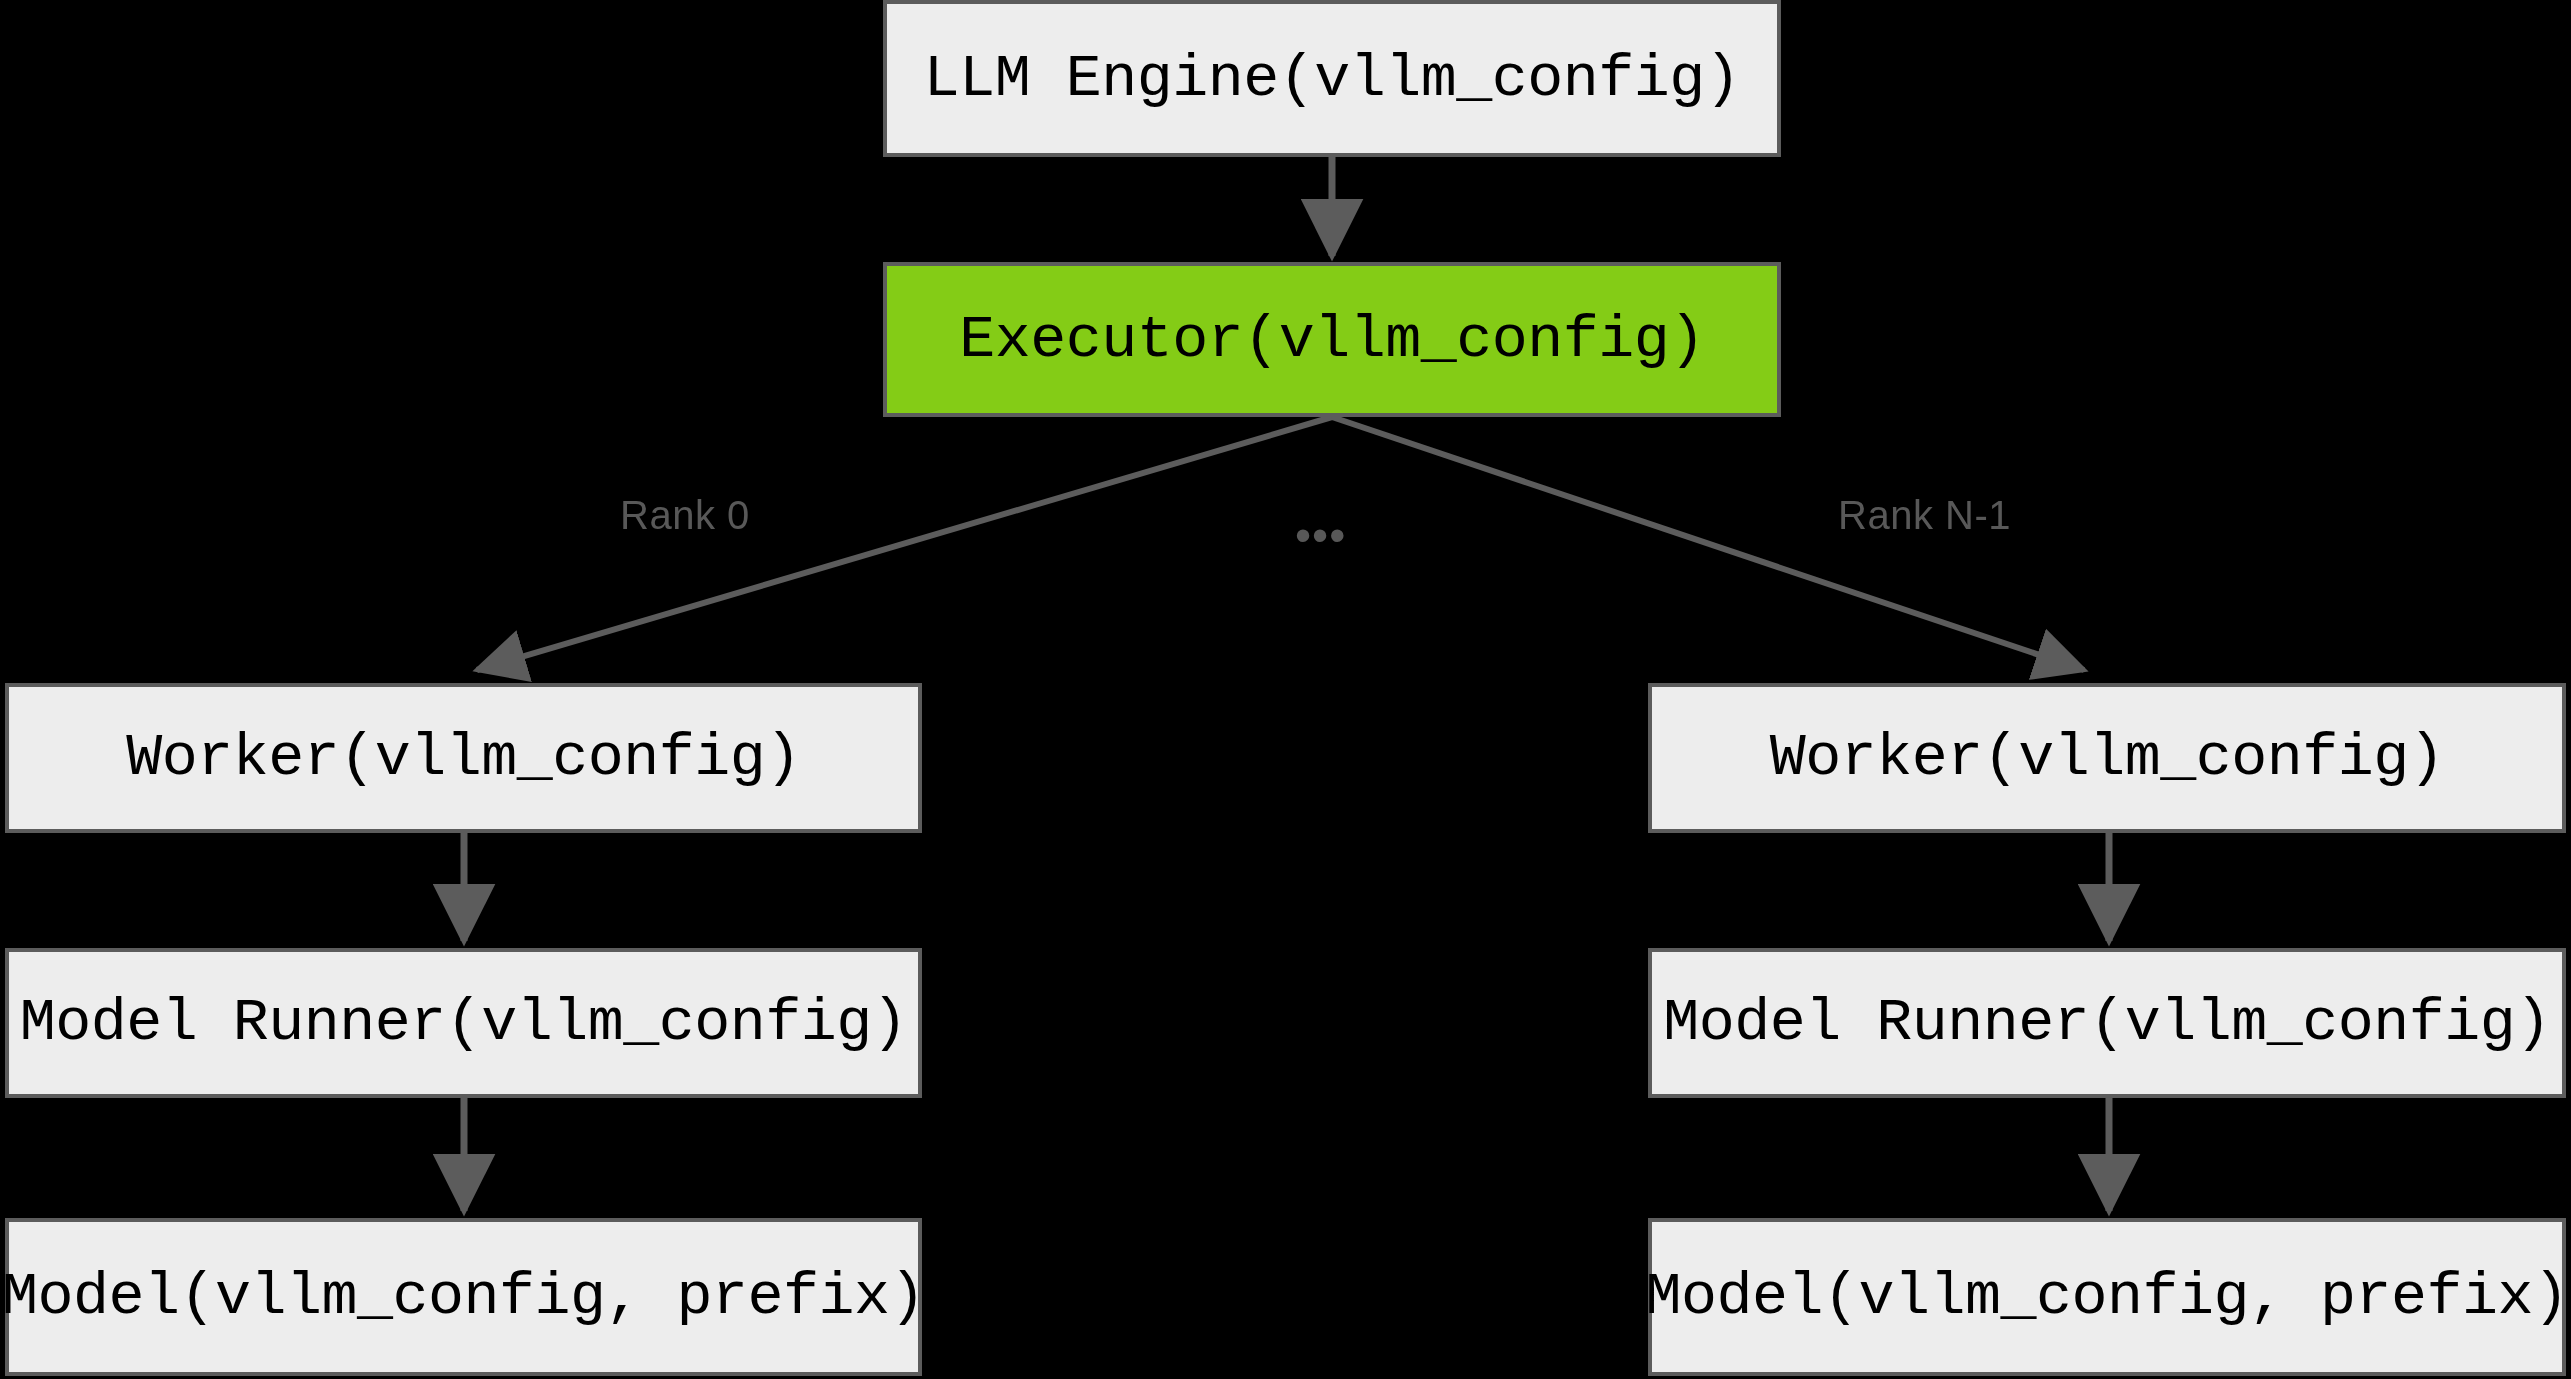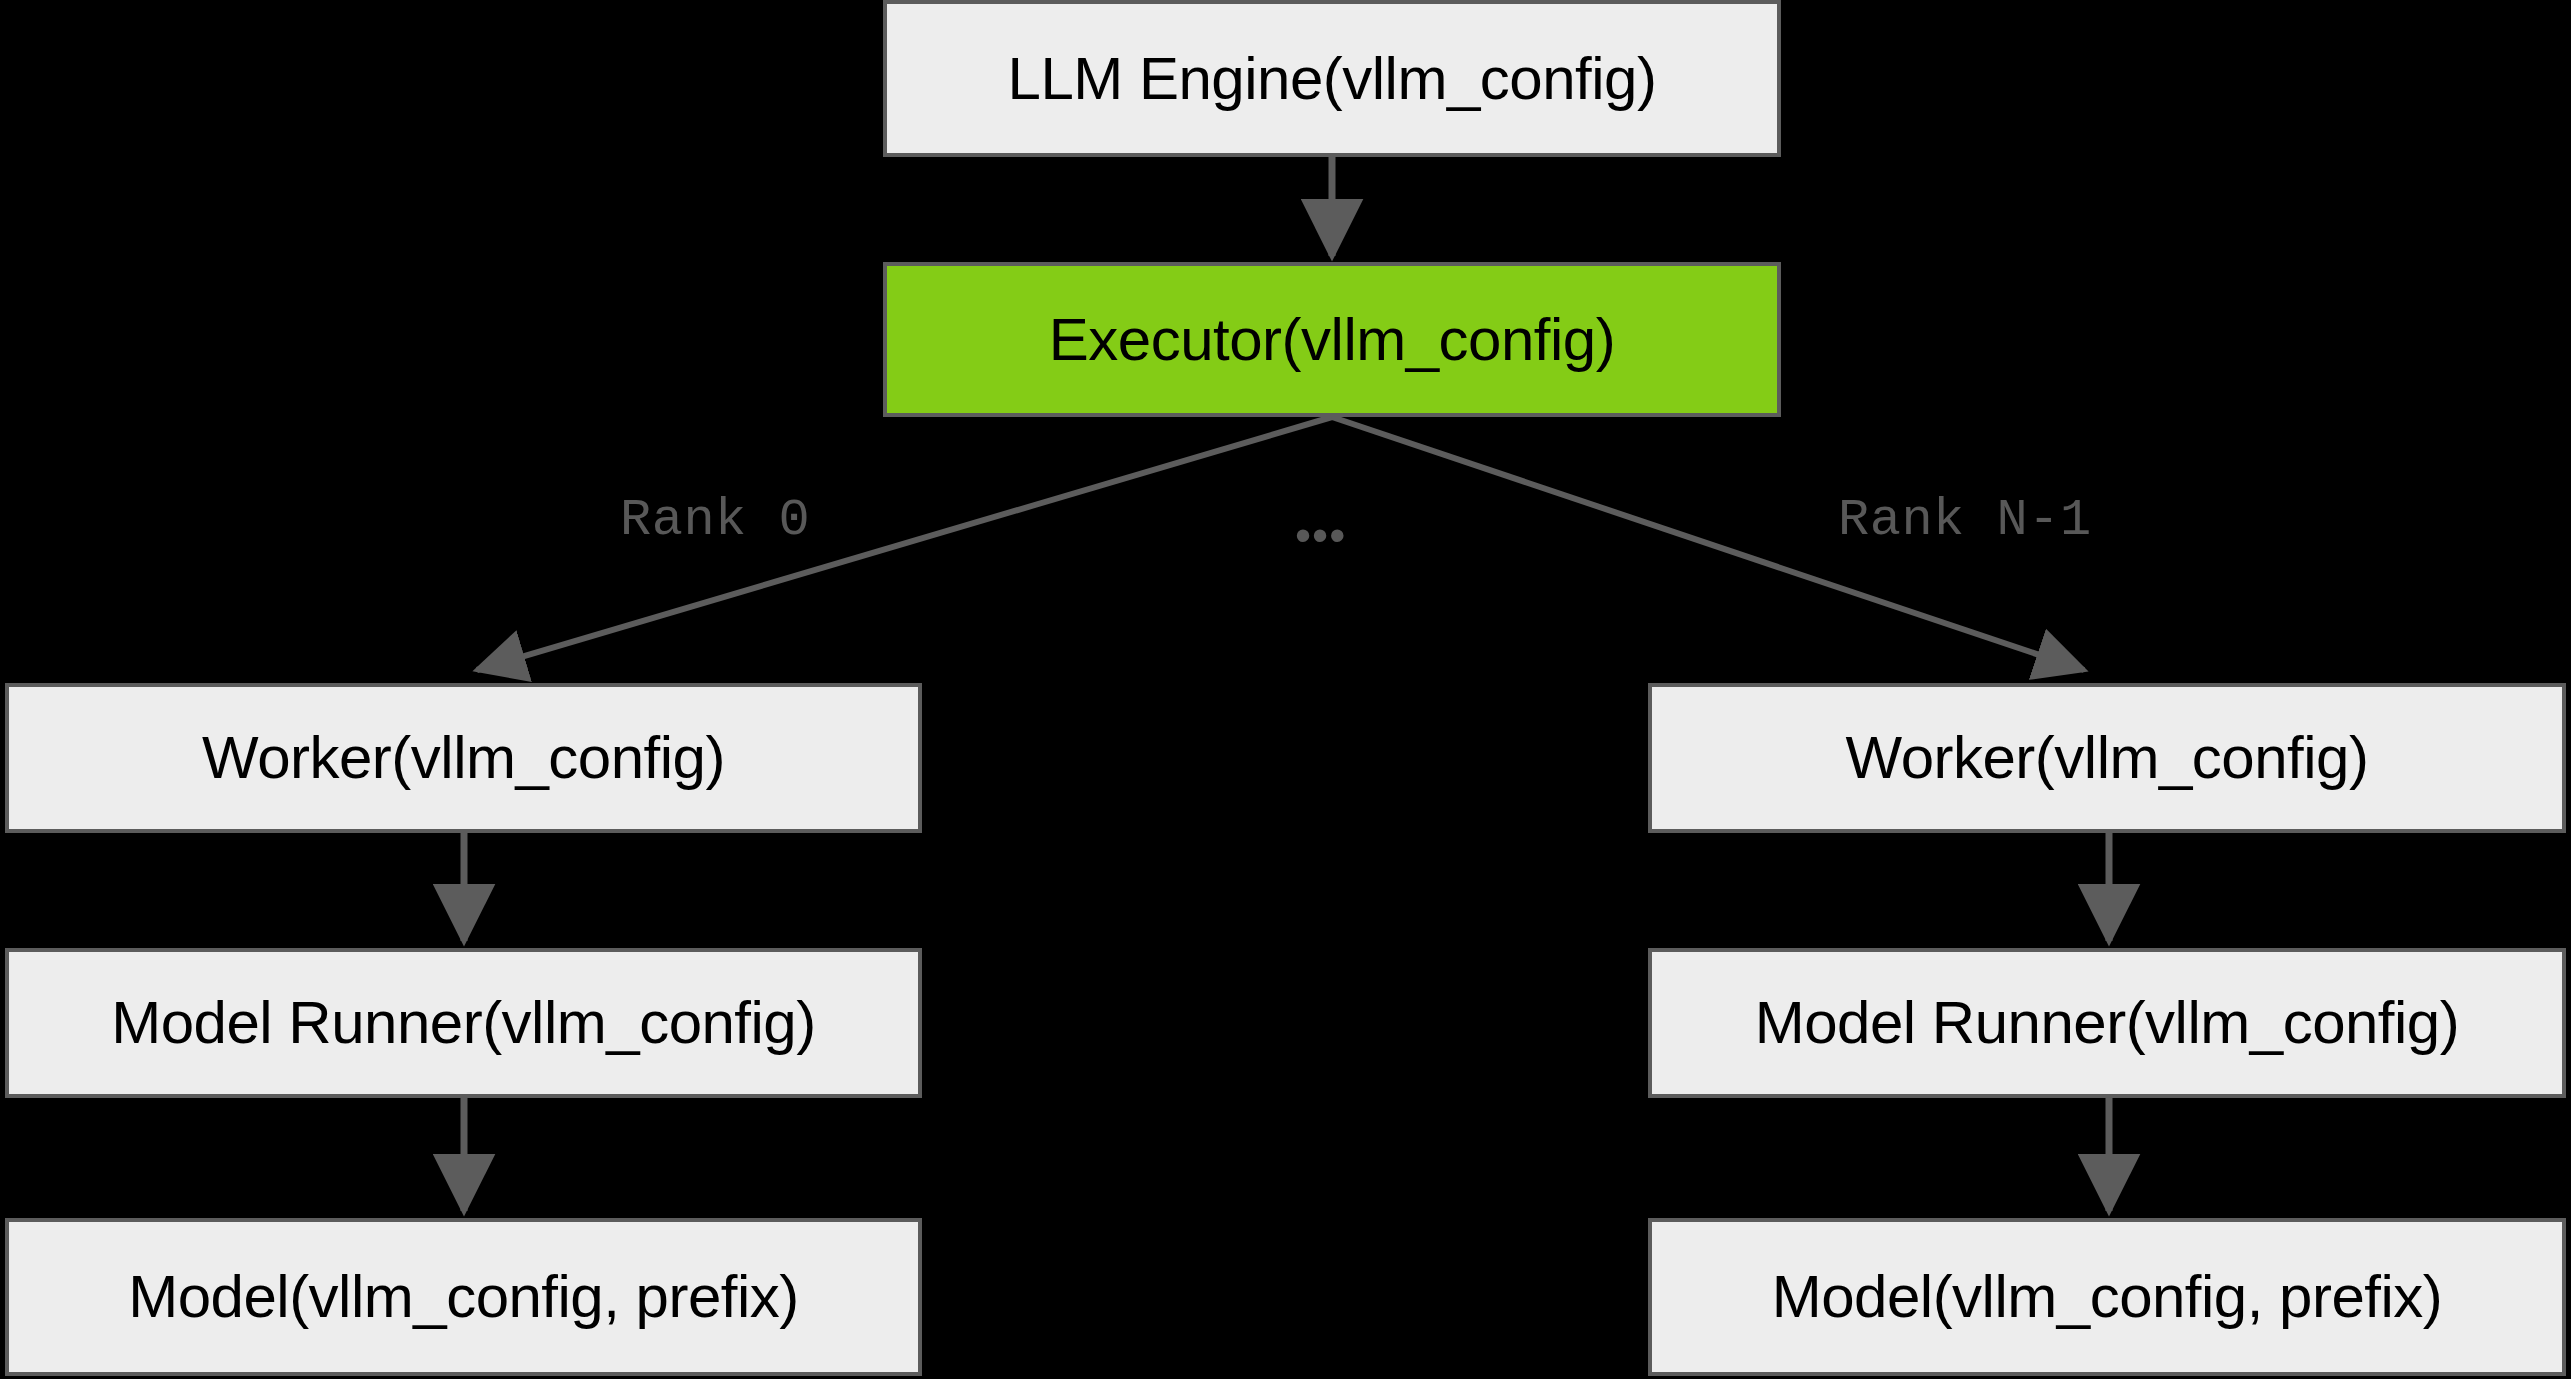--- a/index.html
+++ b/index.html
@@ -19,32 +19,32 @@
     position: absolute;
     box-sizing: border-box;
     background: #ededed;
     border: 4px solid #5c5c5c;
     display: flex;
     align-items: center;
     justify-content: center;
   }
   .node-label {
     color: #000000;
-    font-family: Liberation Sans, sans-serif;
+    font-family: Liberation Mono, monospace;
     font-size: 60px;
     font-weight: 400;
     line-height: 1;
     letter-spacing: -0.5px;
     white-space: nowrap;
   }
   .edge-label {
     position: absolute;
     color: #585858;
-    font-family: Liberation Mono, monospace;
-    font-size: 52px;
+    font-family: Liberation Sans, sans-serif;
+    font-size: 40px;
     font-weight: 400;
     line-height: 1;
     white-space: nowrap;
     letter-spacing: 0.5px;
   }
   .dots {
     position: absolute;
     color: #585858;
     font-family: "Liberation Sans", sans-serif;
     font-size: 46px;

